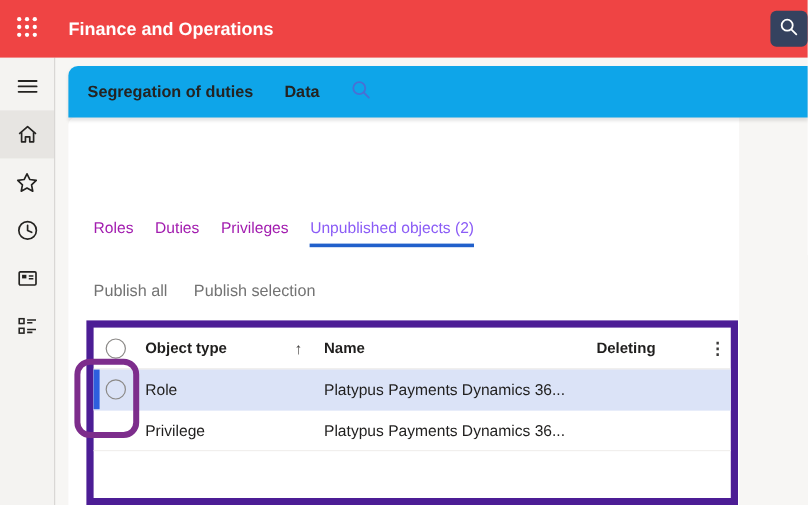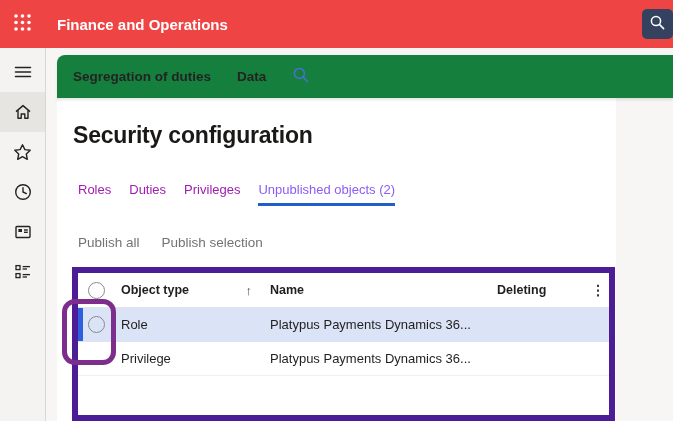--- a/index.html
+++ b/index.html
@@ -22,21 +22,21 @@
   
   .sidebar { position:absolute; left:0; top:48px; width:46px; bottom:0;
     background:#f4f3f1; border-right:1px solid #d9d7d5; z-index:4; }
   .side-item { height:40px; display:flex; align-items:center; justify-content:center;
     cursor:pointer; }
   .side-item:first-child { margin-top:4px; }
   .side-item.selected { background:#e7e5e2; }
   .side-item svg { display:block; }
   
   .navstrip { position:absolute; left:57px; top:55px; right:0; height:43px;
-    background:#15803d; border-top-left-radius:8px;
+    background:#0ea5e9; border-top-left-radius:8px;
     box-shadow:0 2px 3px rgba(0,0,0,0.10);
     display:flex; align-items:center; padding-left:16px; gap:26px; z-index:3; }
   .nav-item { font-size:13.5px; font-weight:700; color:#242322; cursor:pointer; }
   .nav-search { background:none; border:none; display:flex; align-items:center; cursor:pointer; }
   
   .card { position:absolute; left:57px; top:98px; width:559px; bottom:0;
     background:#ffffff; border-top-left-radius:6px; z-index:1; }
   .page-title { position:absolute; left:16px; top:24px;
     font-size:23px; font-weight:700; color:#1a1918; letter-spacing:-0.2px; }
   .tabs { position:absolute; left:21px; top:84px; display:flex; gap:18px; font-size:13px; }
@@ -166,21 +166,20 @@
     <span>
       <svg width="18" height="18" viewBox="0 0 18 18">
         <circle cx="7.4" cy="7.4" r="5" fill="none" stroke="#4a6fd4" stroke-width="1.5"></circle>
         <line x1="11.3" y1="11.3" x2="15.4" y2="15.4" stroke="#4a6fd4" stroke-width="1.5" stroke-linecap="round"></line>
       </svg>
     </span>
   </button>
 </div>
 
 <main class="card">
-  <h1 class="page-title">Security configuration</h1>
 
   <div class="tabs">
     <span class="tab">Roles</span>
     <span class="tab">Duties</span>
     <span class="tab">Privileges</span>
     <span class="tab selected">Unpublished objects (2)</span>
   </div>
 
   <div class="toolbar">
     <span class="link">Publish all</span>

